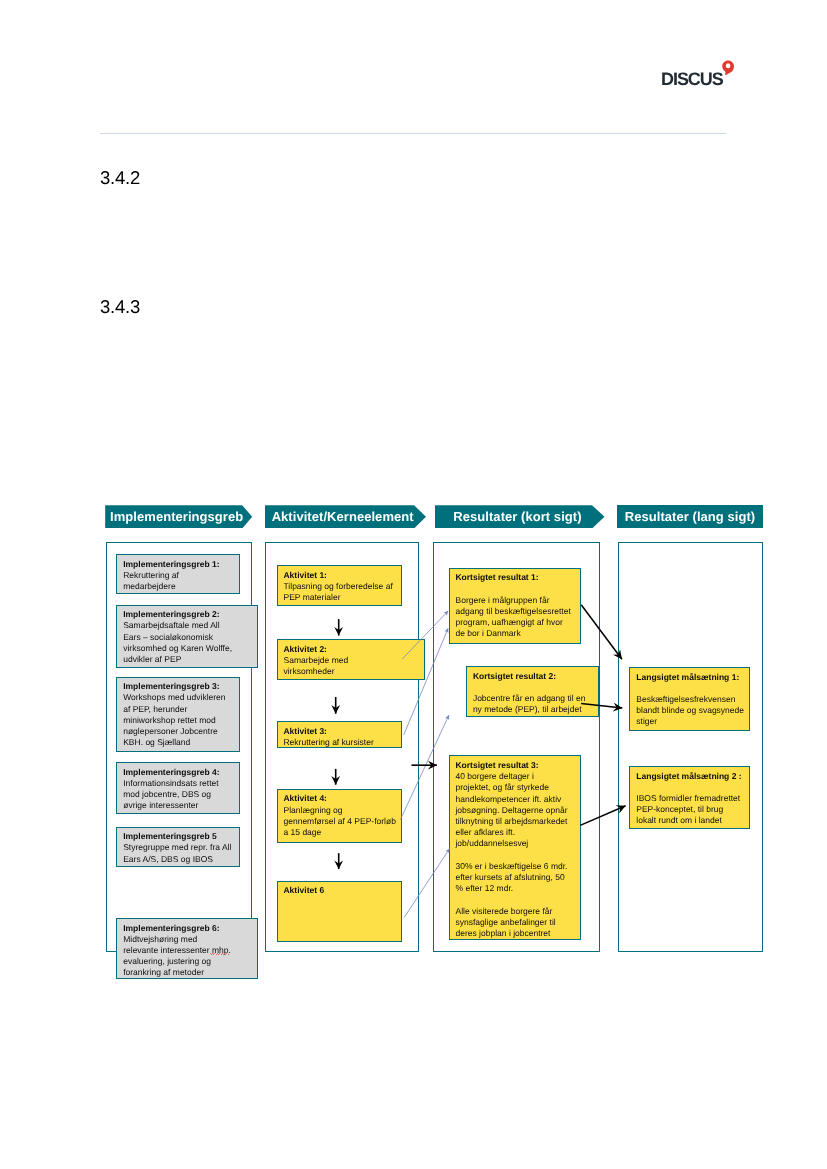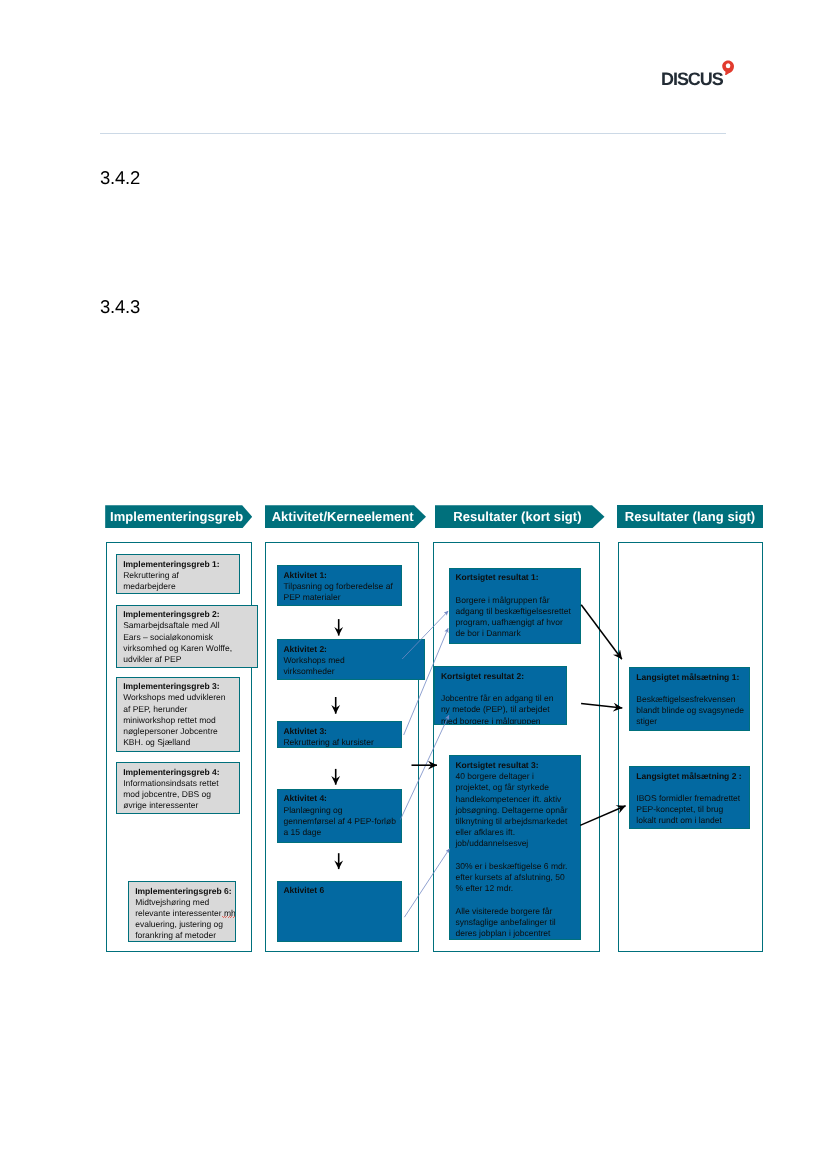--- a/index.html
+++ b/index.html
@@ -21,21 +21,21 @@
   
   .diagram{position:absolute;left:0;top:0;width:827px;height:1169px;}
   .chev{position:absolute;box-sizing:border-box;height:23.3px;background:#00707c;
         display:flex;align-items:center;justify-content:center;}
   .chev-lbl{color:#fff;font-weight:bold;font-size:13px;letter-spacing:0.05px;
             white-space:nowrap;}
   .colbox{position:absolute;border:1.4px solid #00707c;background:#fff;box-sizing:border-box;}
   .card{position:absolute;box-sizing:border-box;border:1.8px solid #00707c;
         padding:3.6px 3px 2px 5.9px;overflow:hidden;}
   .card.grey{background:#d9d9d9;}
-  .card.yellow{background:#0369a1;}
+  .card.yellow{background:#fde047;}
   .card-t{font-weight:bold;font-size:8.5px;line-height:11.2px;color:#0d0d0d;white-space:nowrap;}
   .card-b{font-size:8.5px;line-height:11.2px;color:#0d0d0d;}
   .tl{white-space:nowrap;position:relative;}
   .squiggle-mark{position:absolute;left:87.3px;bottom:1.4px;width:18.5px;height:1.7px;
      background-image:repeating-linear-gradient(135deg,#e2564a 0 0.8px,transparent 0.8px 1.7px);
      opacity:0.85;}
   .blankline{height:11.2px;}
   svg.ovl{position:absolute;left:0;top:0;width:827px;height:1169px;overflow:visible;}
 </style>
 </head>
@@ -102,40 +102,47 @@
   </div>
 </div>
 <div class="card grey" style="left:116.3px;top:762.2px;width:124.1px;height:51.6px;">
   <div class="card-t">Implementeringsgreb 4:</div>
   <div class="card-b">
     <div class="tl">Informationsindsats rettet</div>
     <div class="tl">mod jobcentre, DBS og</div>
     <div class="tl">øvrige interessenter</div>
   </div>
 </div>
-<div class="card grey" style="left:116.3px;top:881.0px;width:108px;height:61.4px;margin-left:12px;">
+<div class="card grey" style="left:116.3px;top:826.6px;width:124.1px;height:40.2px;">
+  <div class="card-t">Implementeringsgreb 5</div>
+  <div class="card-b">
+    <div class="tl">Styregruppe med repr. fra All</div>
+    <div class="tl">Ears A/S, DBS og IBOS</div>
+  </div>
+</div>
+<div class="card grey" style="left:116.3px;top:918px;width:142px;height:61.4px;">
   <div class="card-t">Implementeringsgreb 6:</div>
   <div class="card-b">
     <div class="tl">Midtvejshøring med</div>
     <div class="tl"><span>relevante interessenter mhp.</span><span class="squiggle-mark"></span></div>
     <div class="tl">evaluering, justering og</div>
     <div class="tl">forankring af metoder</div>
   </div>
 </div>
 <div class="card yellow" style="left:276.6px;top:565.2px;width:125.8px;height:41.0px;">
   <div class="card-t">Aktivitet 1:</div>
   <div class="card-b">
     <div class="tl">Tilpasning og forberedelse af</div>
     <div class="tl">PEP materialer</div>
   </div>
 </div>
 <div class="card yellow" style="left:276.6px;top:639.2px;width:148px;height:40.4px;">
   <div class="card-t">Aktivitet 2:</div>
   <div class="card-b">
-    <div class="tl">Workshops med</div>
+    <div class="tl">Samarbejde med</div>
     <div class="tl">virksomheder</div>
   </div>
 </div>
 <div class="card yellow" style="left:276.6px;top:721.4px;width:125.8px;height:27.1px;">
   <div class="card-t">Aktivitet 3:</div>
   <div class="card-b">
     <div class="tl">Rekruttering af kursister</div>
   </div>
 </div>
 <div class="card yellow" style="left:276.6px;top:788.9px;width:125.8px;height:53.7px;">
@@ -152,21 +159,21 @@
 <div class="card yellow" style="left:448.6px;top:567.7px;width:132.6px;height:76.2px;">
   <div class="card-t">Kortsigtet resultat 1:</div>
   <div class="blankline"></div>
   <div class="card-b">
     <div class="tl">Borgere i målgruppen får</div>
     <div class="tl">adgang til beskæftigelsesrettet</div>
     <div class="tl">program, uafhængigt af hvor</div>
     <div class="tl">de bor i Danmark</div>
   </div>
 </div>
-<div class="card yellow" style="left:434px;top:666.2px;width:132.6px;height:59px;">
+<div class="card yellow" style="left:466px;top:666.2px;width:132.6px;height:51px;">
   <div class="card-t">Kortsigtet resultat 2:</div>
   <div class="blankline"></div>
   <div class="card-b">
     <div class="tl">Jobcentre får en adgang til en</div>
     <div class="tl">ny metode (PEP), til arbejdet</div>
     <div class="tl">med borgere i målgruppen</div>
   </div>
 </div>
 <div class="card yellow" style="left:448.6px;top:755.4px;width:132.6px;height:184.4px;">
   <div class="card-t">Kortsigtet resultat 3:</div>

